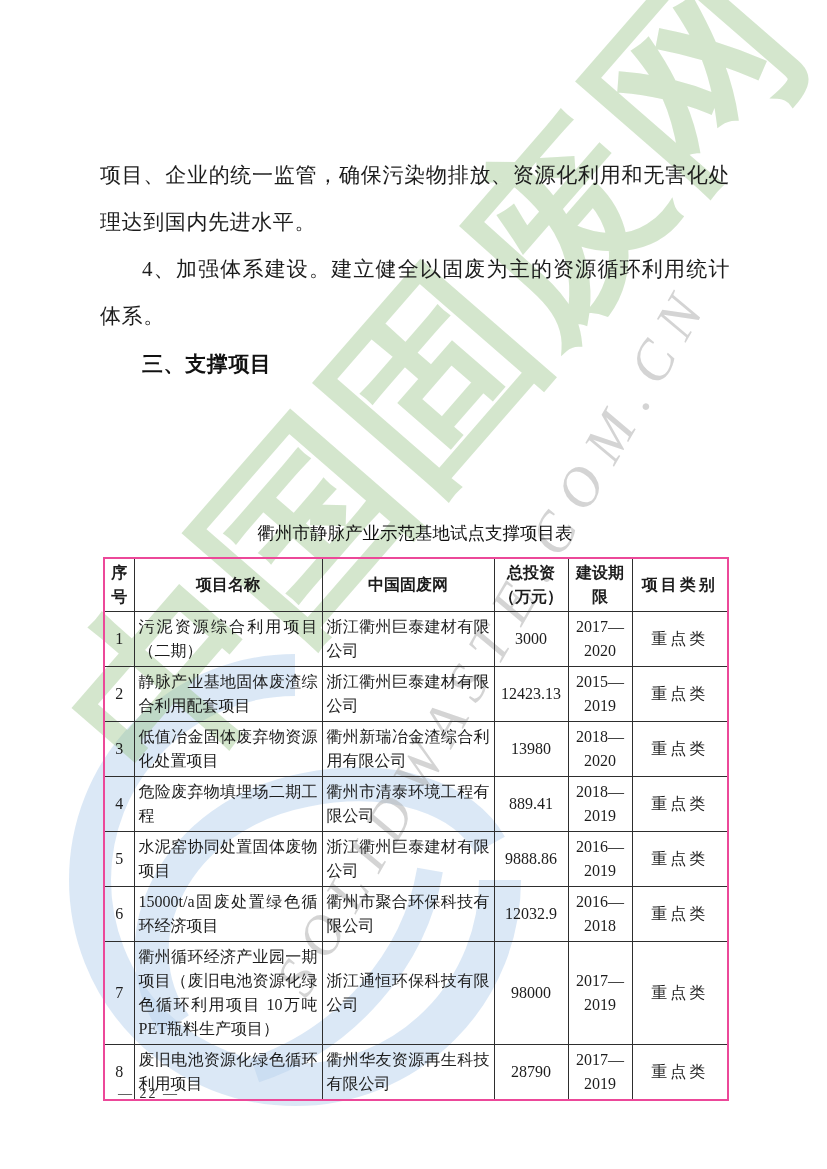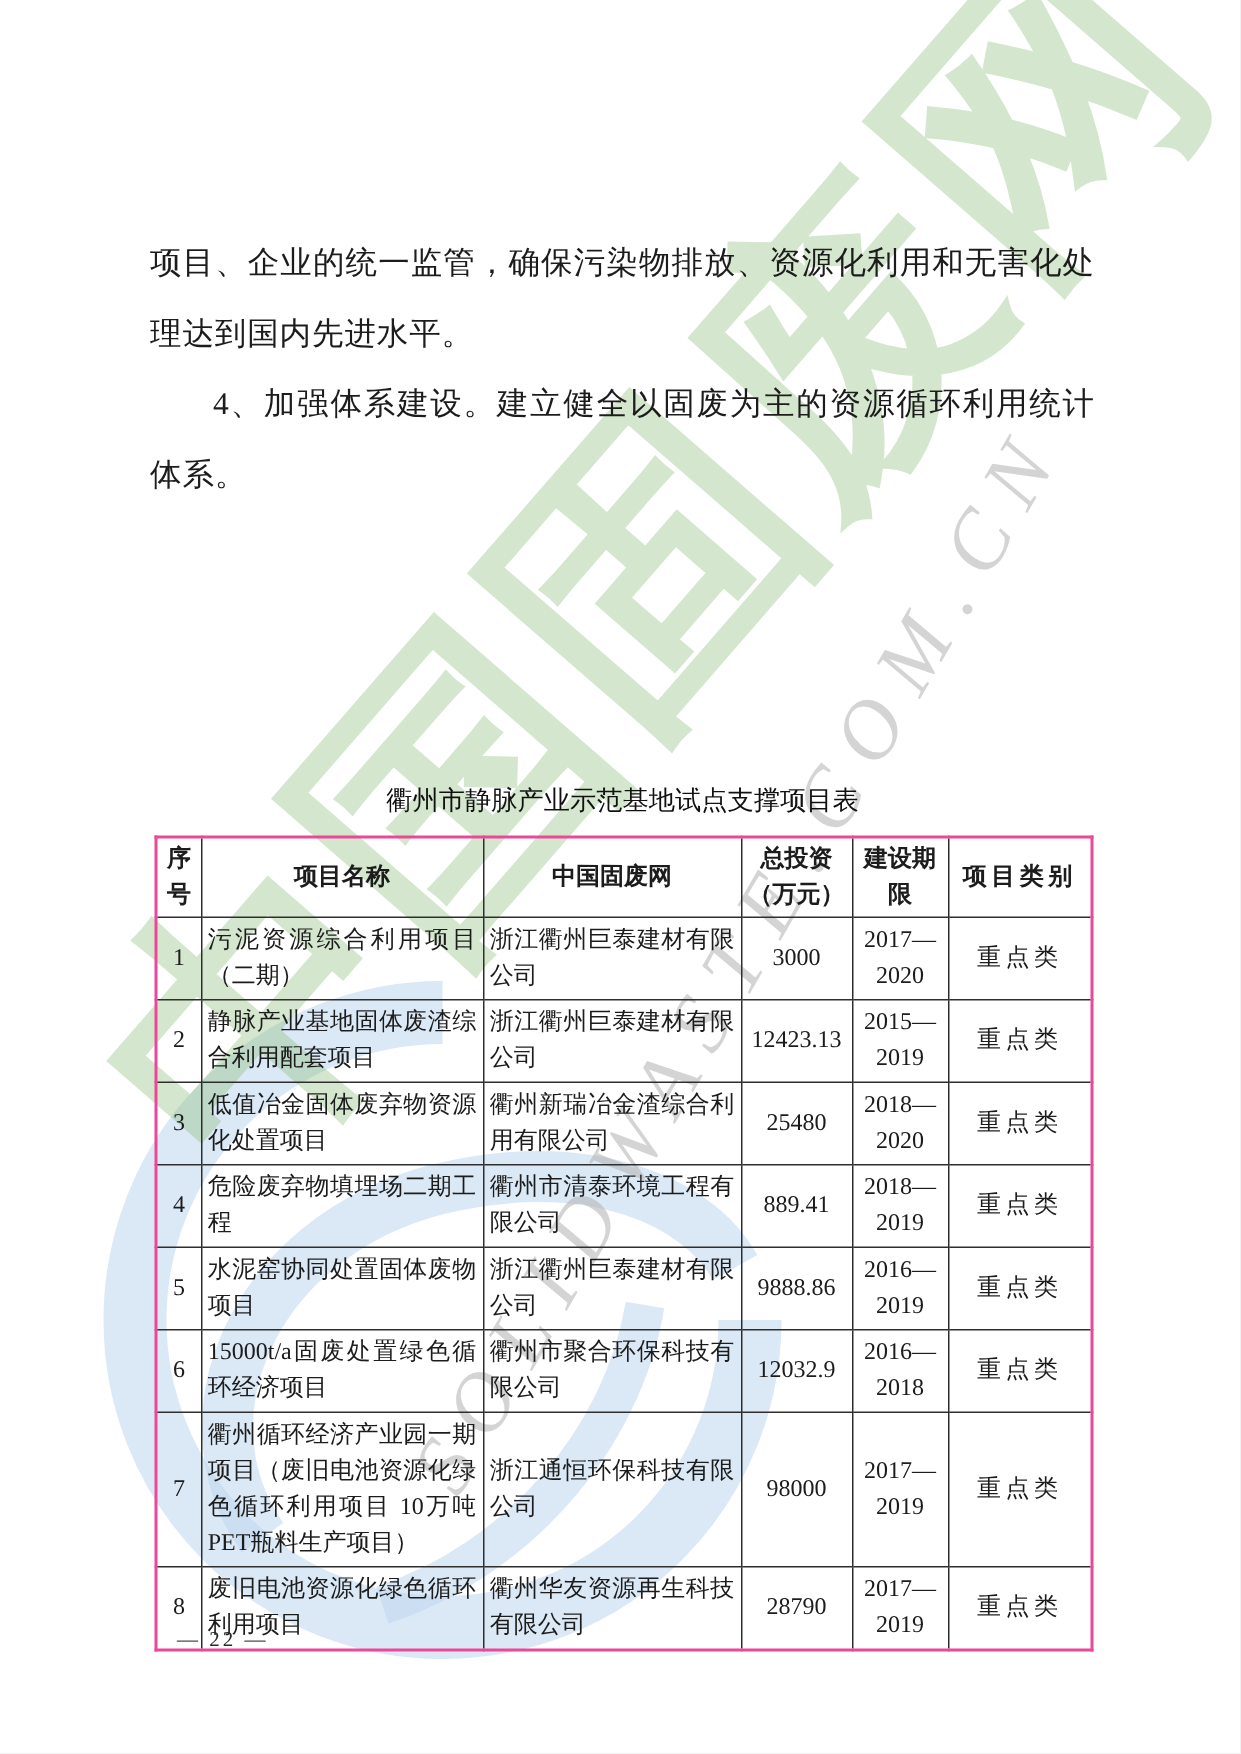--- a/index.html
+++ b/index.html
@@ -117,20 +117,21 @@
     </g>
   </svg>
   <div class="wm wm-cjk">中国固废网</div>
   <div class="wm wm-domain">SOLIDWASTE.COM.CN</div>
 
   <div class="content">
 
     <div class="text-block">
       <p>项目、企业的统一监管，确保污染物排放、资源化利用和无害化处理达到国内先进水平。</p>
       <p class="indent">4、加强体系建设。建立健全以固废为主的资源循环利用统计体系。</p>
+      <p class="section-heading">三、支撑项目</p>
     </div>
 
     <div class="table-title">衢州市静脉产业示范基地试点支撑项目表</div>
 
     <table class="project-table">
       <thead>
         <tr>
           <th class="c-no">序号</th>
           <th class="c-name">项目名称</th>
           <th class="c-company">中国固废网</th>
@@ -154,21 +155,21 @@
           <td class="c-name">静脉产业基地固体废渣综合利用配套项目</td>
           <td class="c-company">浙江衢州巨泰建材有限公司</td>
           <td class="c-inv">12423.13</td>
           <td class="c-period">2015—2019</td>
           <td class="c-cat">重点类</td>
         </tr>
           <tr>
           <td class="c-no">3</td>
           <td class="c-name">低值冶金固体废弃物资源化处置项目</td>
           <td class="c-company">衢州新瑞冶金渣综合利用有限公司</td>
-          <td class="c-inv">25480</td>
+          <td class="c-inv">13980</td>
           <td class="c-period">2018—2020</td>
           <td class="c-cat">重点类</td>
         </tr>
           <tr>
           <td class="c-no">4</td>
           <td class="c-name">危险废弃物填埋场二期工程</td>
           <td class="c-company">衢州市清泰环境工程有限公司</td>
           <td class="c-inv">889.41</td>
           <td class="c-period">2018—2019</td>
           <td class="c-cat">重点类</td>

